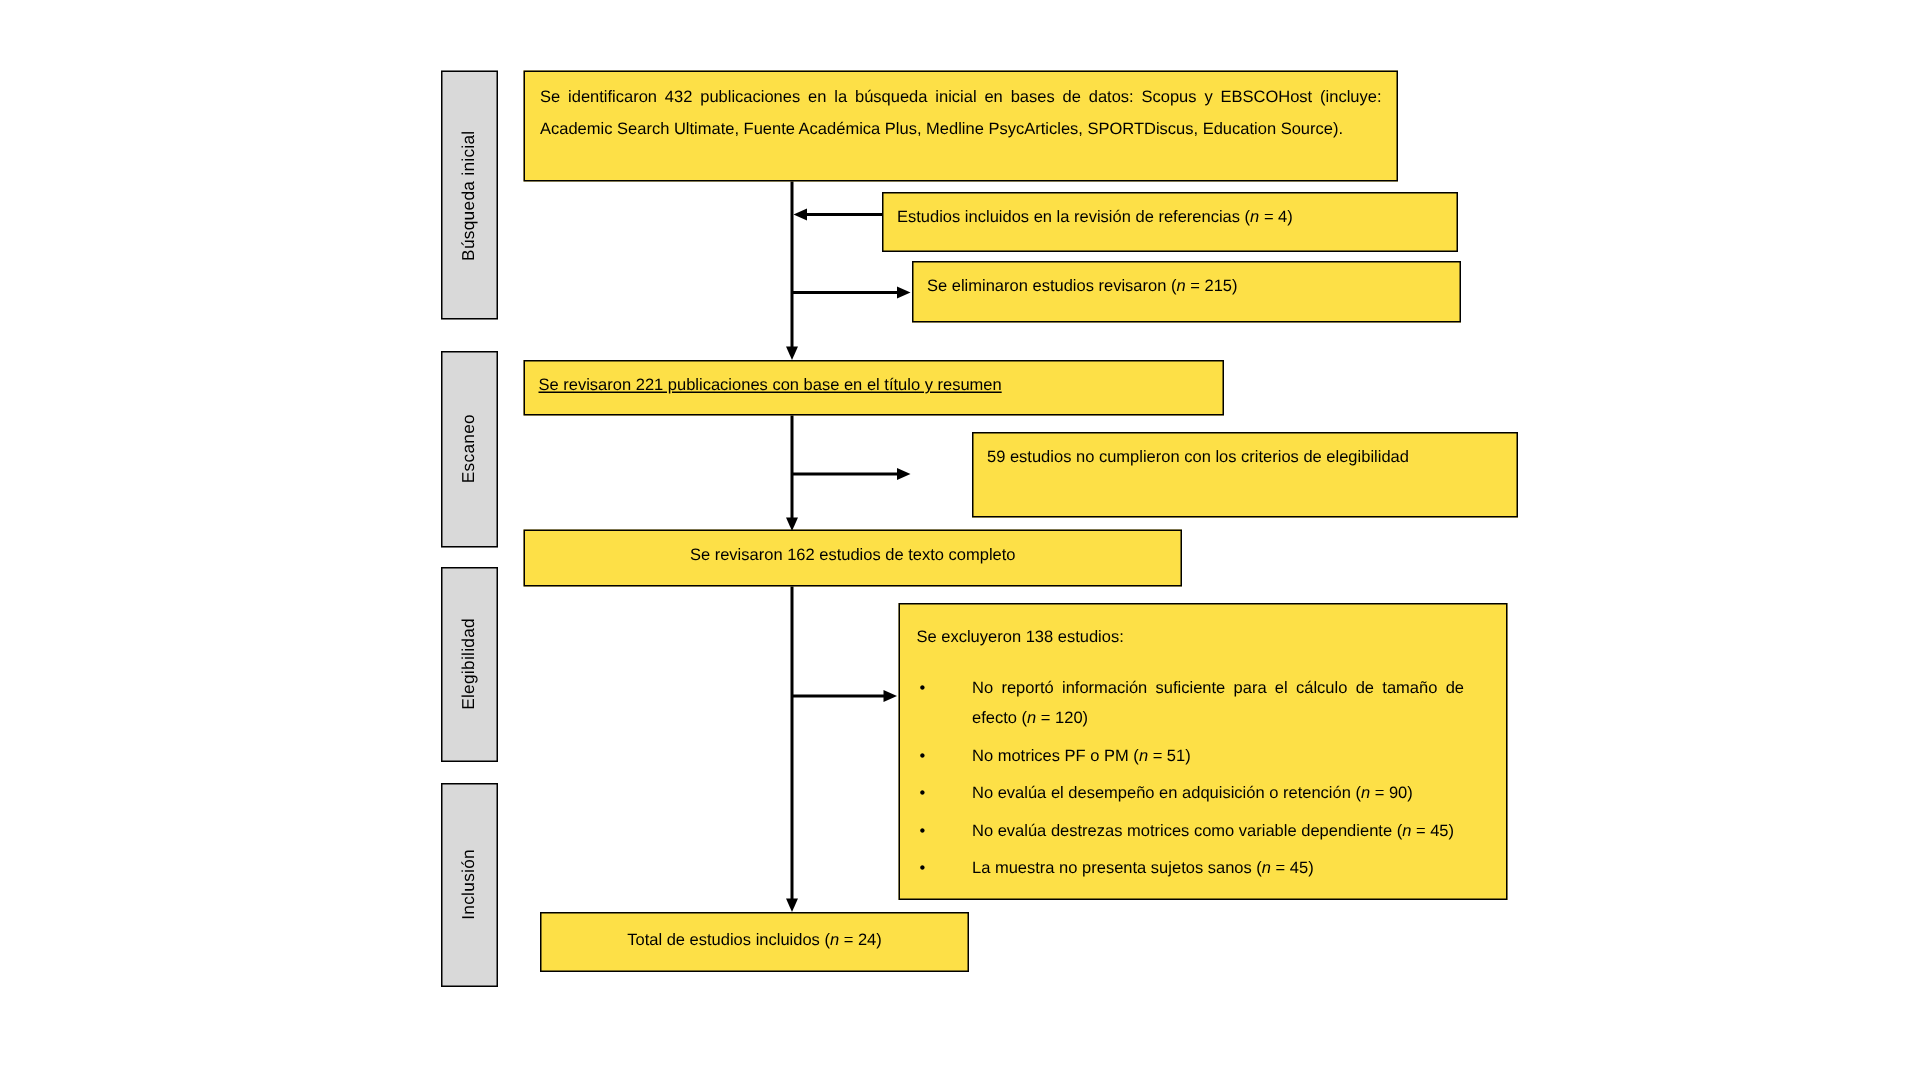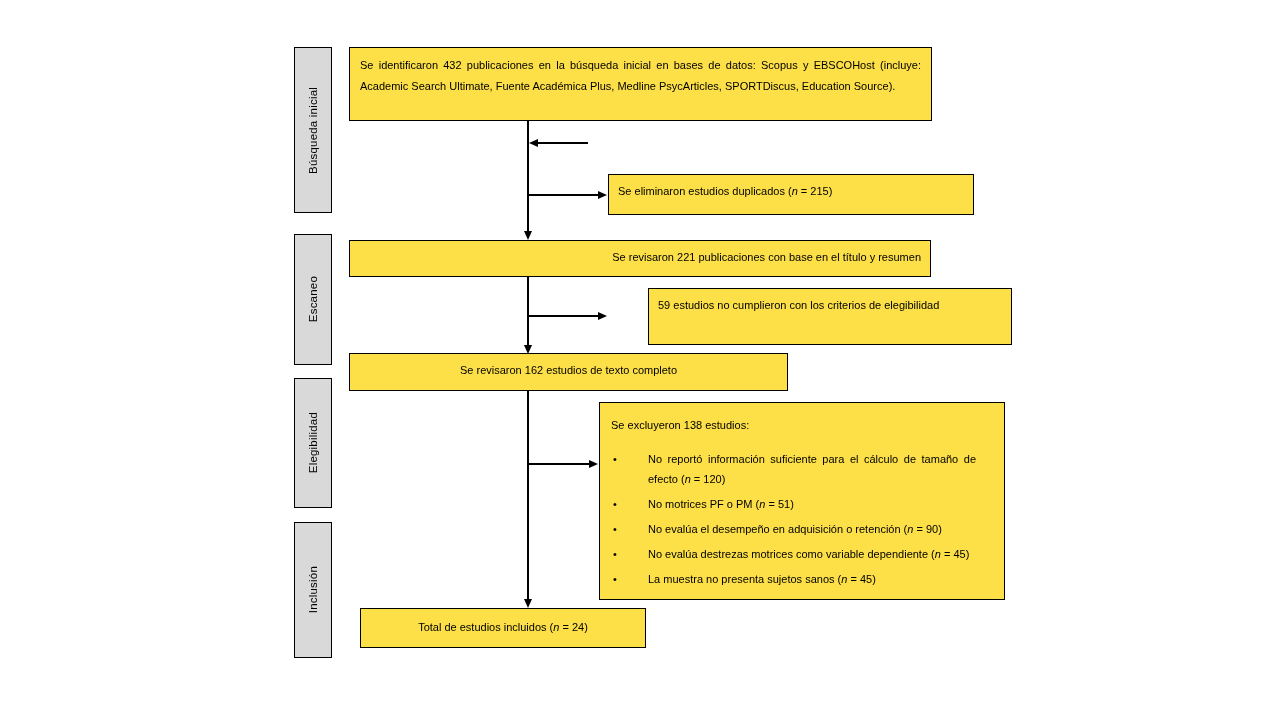--- a/index.html
+++ b/index.html
@@ -50,26 +50,29 @@
     <span>Elegibilidad</span>
   </div>
   <div class="stage" style="top:522px;height:136px;">
     <span>Inclusión</span>
   </div>
 
   <div class="box" style="left:349px;top:47px;width:583px;height:74px;padding:7px 10px;">
     <span>Se identificaron 432 publicaciones en la búsqueda inicial en bases de datos: Scopus y EBSCOHost (incluye: Academic Search Ultimate, Fuente Académica Plus, Medline PsycArticles, SPORTDiscus, Education Source).</span>
   </div>
 
+  <div class="box" style="left:588px;top:128px;width:384px;height:40px;text-align:left;">
+    <span>Estudios incluidos en la revisión de referencias (</span><span class="n">n</span><span> = 4)</span>
+  </div>
 
   <div class="box" style="left:608px;top:174px;width:366px;height:41px;text-align:left;">
-    <span>Se eliminaron estudios duplicados (</span><span class="n">n</span><span> = 215)</span>
+    <span>Se eliminaron estudios revisaron (</span><span class="n">n</span><span> = 215)</span>
   </div>
 
-  <div class="box" style="left:349px;top:240px;width:582px;height:37px;text-align:right;">
+  <div class="box" style="left:349px;top:240px;width:467px;height:37px;text-align:left;text-decoration:underline;">
     <span>Se revisaron 221 publicaciones con base en el título y resumen</span>
   </div>
 
   <div class="box" style="left:608px;top:288px;width:364px;height:57px;text-align:left;margin-left:40px;">
     <span>59 estudios no cumplieron con los criterios de elegibilidad</span>
   </div>
 
   <div class="box" style="left:349px;top:353px;width:439px;height:38px;text-align:center;">
     <span>Se revisaron 162 estudios de texto completo</span>
   </div>

